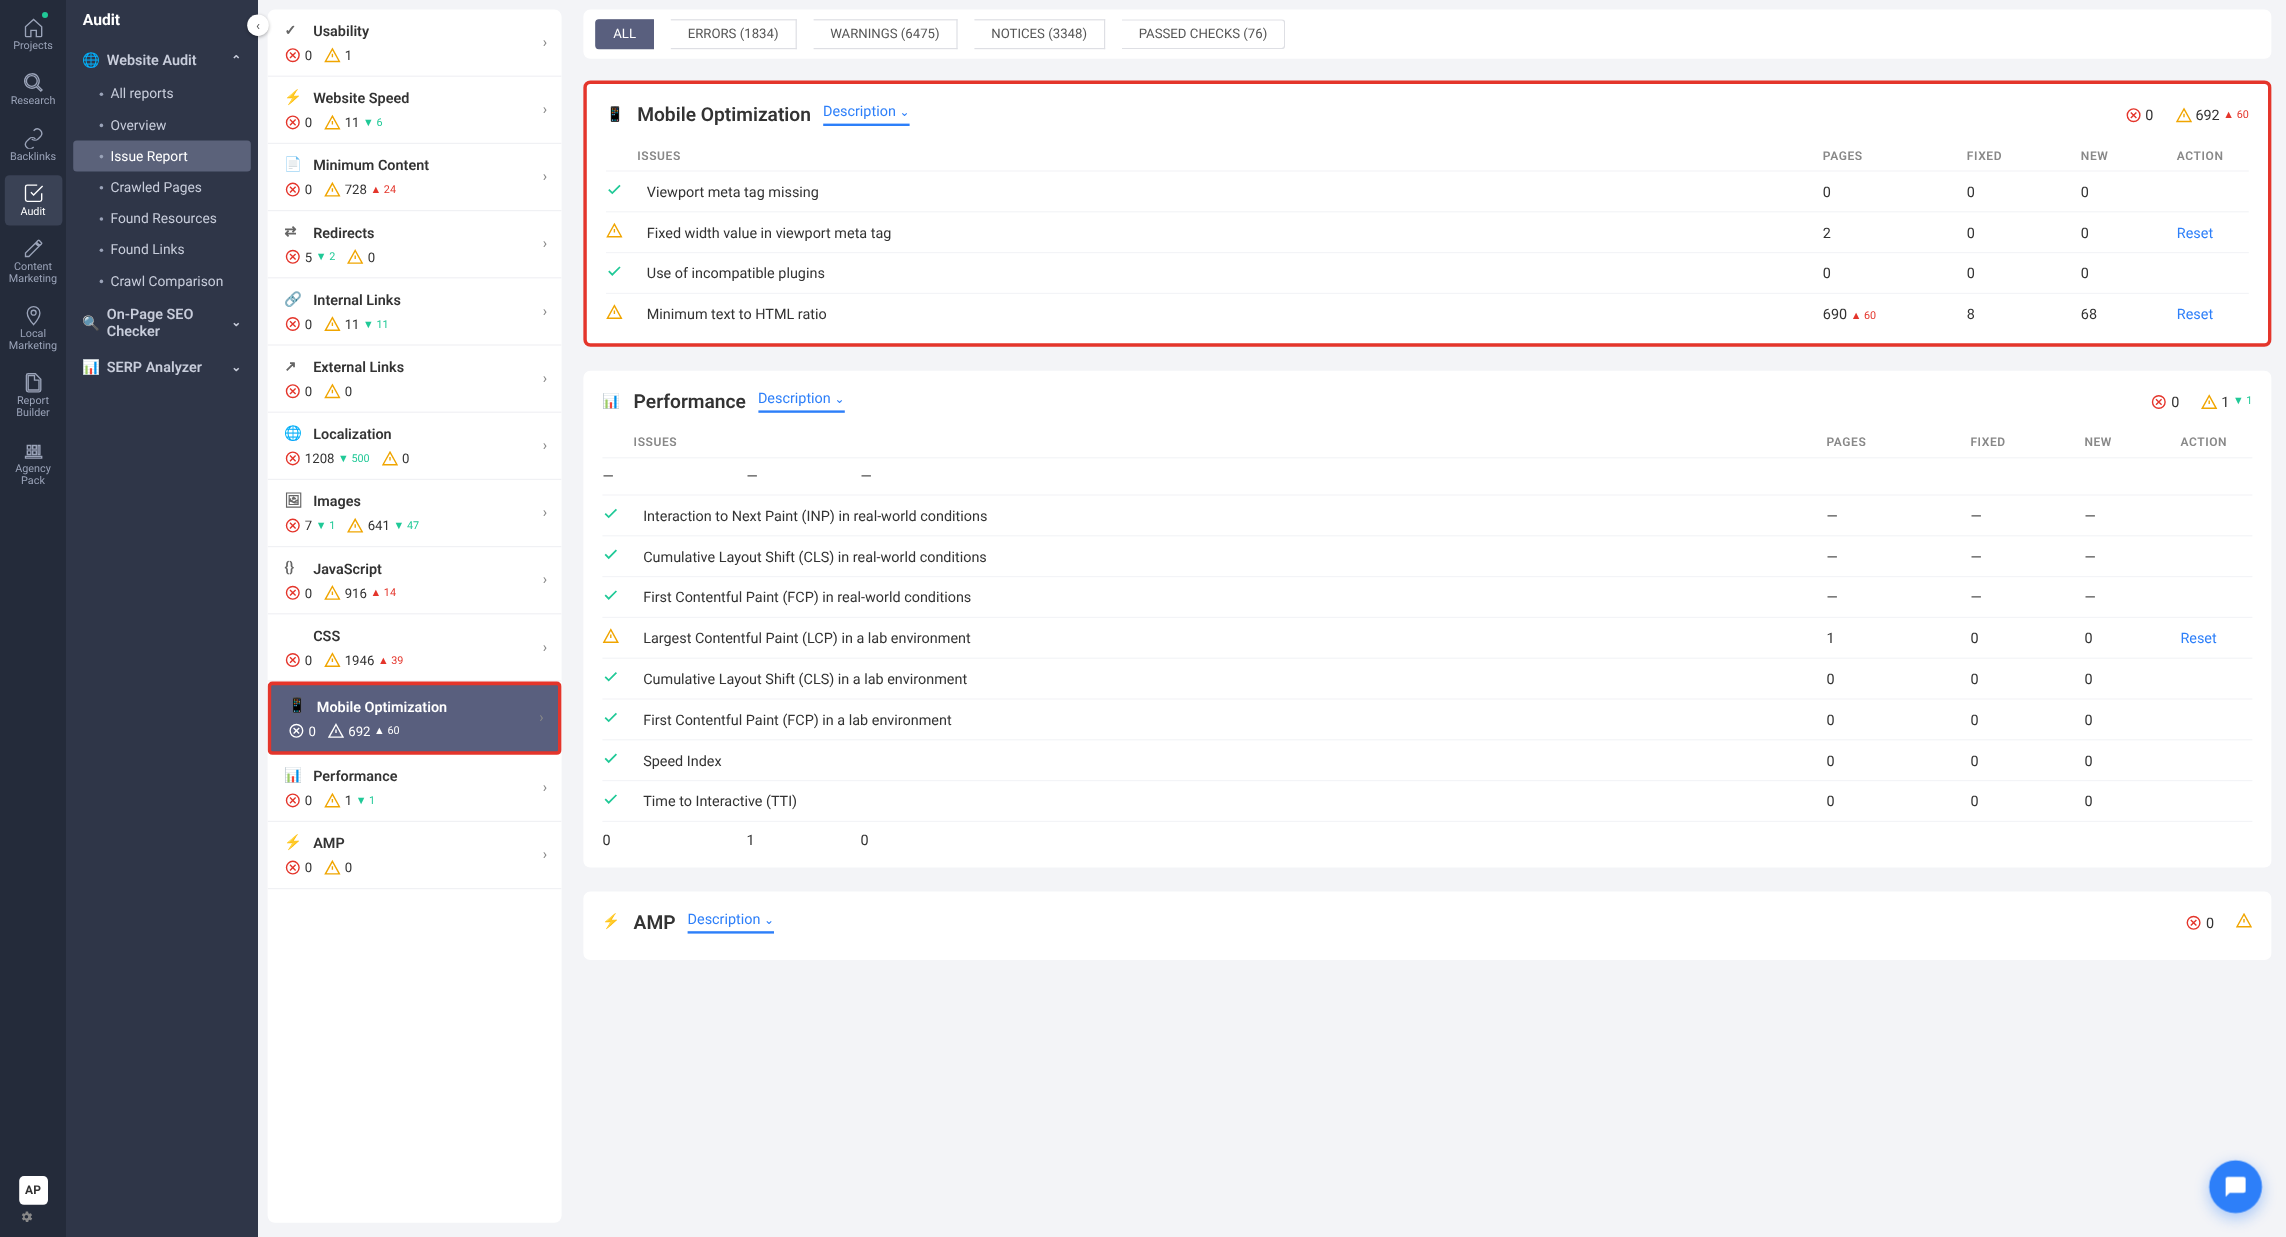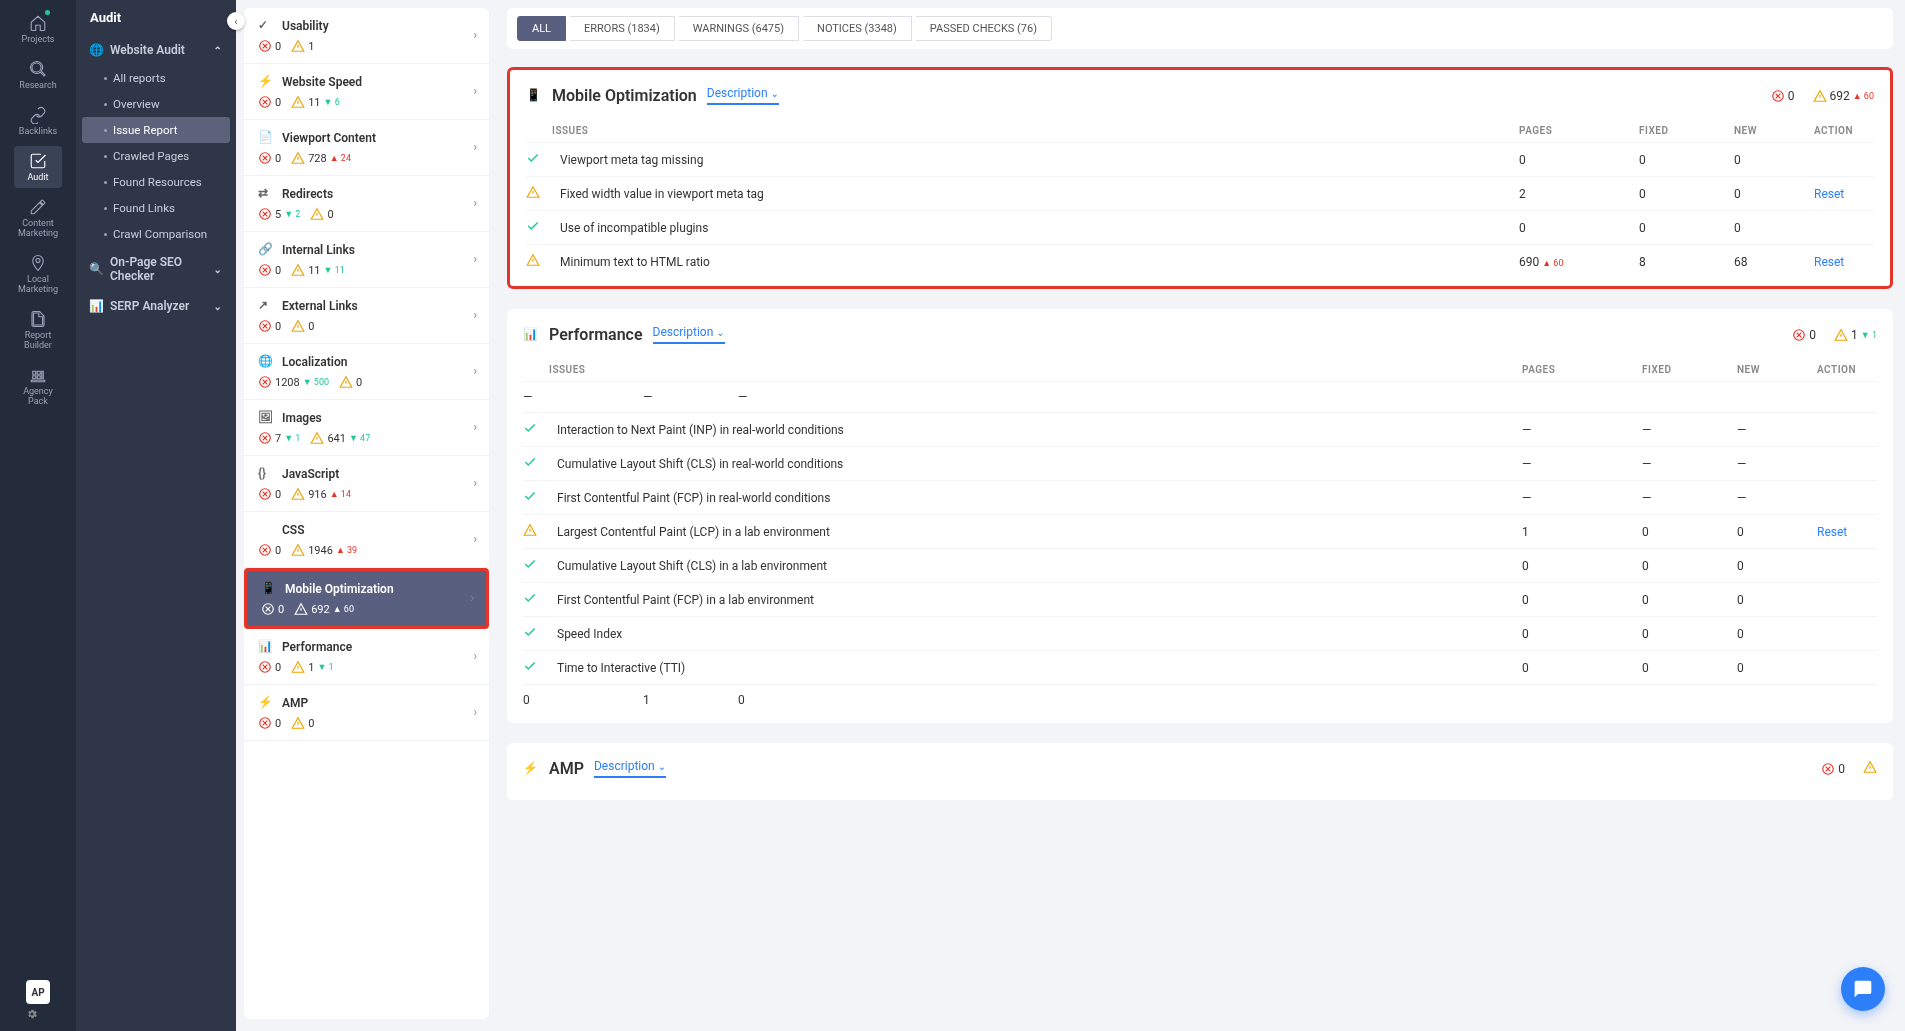--- a/index.html
+++ b/index.html
@@ -1,20 +1,20 @@
 <!DOCTYPE html>
 <html><head>
 <meta charset="utf-8">
 <style>
 * { margin:0; padding:0; box-sizing:border-box; font-family:-apple-system,BlinkMacSystemFont,"Segoe UI",Roboto,sans-serif; }
 body { background:#f3f4f7; color:#333; font-size:12px; overflow:hidden; }
 .app { display:flex; height:100vh; }
 
 
-.rail { width:76px; background:#242b3a; display:flex; flex-direction:column; align-items:center; padding-top:8px; position:relative; }
+.rail { width:55px; background:#242b3a; display:flex; flex-direction:column; align-items:center; padding-top:8px; position:relative; }
 .rail-item { width:48px; padding:6px 0; text-align:center; color:#9aa3b8; cursor:pointer; font-size:9px; margin-bottom:4px; border-radius:4px;}
 .rail-item.active { background:#3a4255; color:#fff; }
 .rail-item svg, .rail-item .ric { display:block; margin:0 auto 2px; width:18px; height:18px; }
 .rail-btm { position:absolute; bottom:8px; }
 .avatar { width:24px; height:24px; background:#fff; border-radius:4px; font-size:10px; font-weight:700; color:#333; display:flex; align-items:center; justify-content:center; margin:0 auto; }
 .rail-dot{ position:absolute; top:2px; right:12px; width:5px;height:5px;border-radius:50%;background:#20c997;}
 
 
 .side { width:160px; background:#2f3648; color:#c8cddb; position:relative; }
 .side-hd { padding:10px 14px; font-weight:700; color:#fff; font-size:13px; }
@@ -39,21 +39,21 @@
 .cat.selected .cat-title{color:#fff;}
 .ic{display:inline-flex;width:14px;height:14px;align-items:center;justify-content:center;}
 .err-ic{color:#e4352b;}
 .warn-ic{color:#f0a500;}
 .ok-ic{color:#20c997;}
 .up-red{color:#e4352b;font-size:9px;}
 .dn-grn{color:#20c997;font-size:9px;}
 
 
 .content{ flex:1; overflow-y:auto; padding-top:8px;}
-.tabs{ background:#fff; border-radius:6px; padding:8px 10px; display:flex; gap:4px; margin-bottom:18px;}
+.tabs{ background:#fff; border-radius:6px; padding:8px 10px; display:flex; gap:14px; margin-bottom:18px;}
 .tab{ padding:5px 14px; font-size:11px; color:#555; border:1px solid #dedfe4; cursor:pointer; border-left:none;}
 .tab:first-child{border-left:1px solid #dedfe4;border-radius:3px 0 0 3px;}
 .tab:last-child{border-radius:0 3px 3px 0;}
 .tab.active{background:#595f7e;color:#fff;border-color:#595f7e;}
 
 .panel{ background:#fff; border-radius:6px; margin-bottom:20px; padding:16px 16px 8px;}
 .panel.hl{ border:3px solid #e4352b; }
 .panel-hd{ display:flex; align-items:center; gap:10px; padding-bottom:14px;}
 .panel-title{font-size:16px;font-weight:600;}
 .desc-link{color:#2d7ff9;font-size:12px;cursor:pointer;border-bottom:2px solid #2d7ff9;padding-bottom:3px;}
@@ -230,21 +230,21 @@
                 <path d="M12 10v5M12 18h.01"></path>
               </svg>
               <span>11</span>
               <span class="dn-grn">▼ 6</span>
             </span>
      </div>
         </div>
         <div class="cat">
      <div class="cat-title">
             <span class="cticon">📄</span>
-            <span>Viewport Content</span>
+            <span>Minimum Content</span>
           </div>
      <span class="cat-chev">›</span>
      <div class="cat-stats">
        <span class="stat">
               <svg class="ic err-ic" viewBox="0 0 24 24" fill="none" stroke="currentColor" stroke-width="2">
                 <circle cx="12" cy="12" r="9"></circle>
                 <path d="M8 8l8 8M16 8l-8 8"></path>
               </svg>
               <span>0</span>
             </span>

